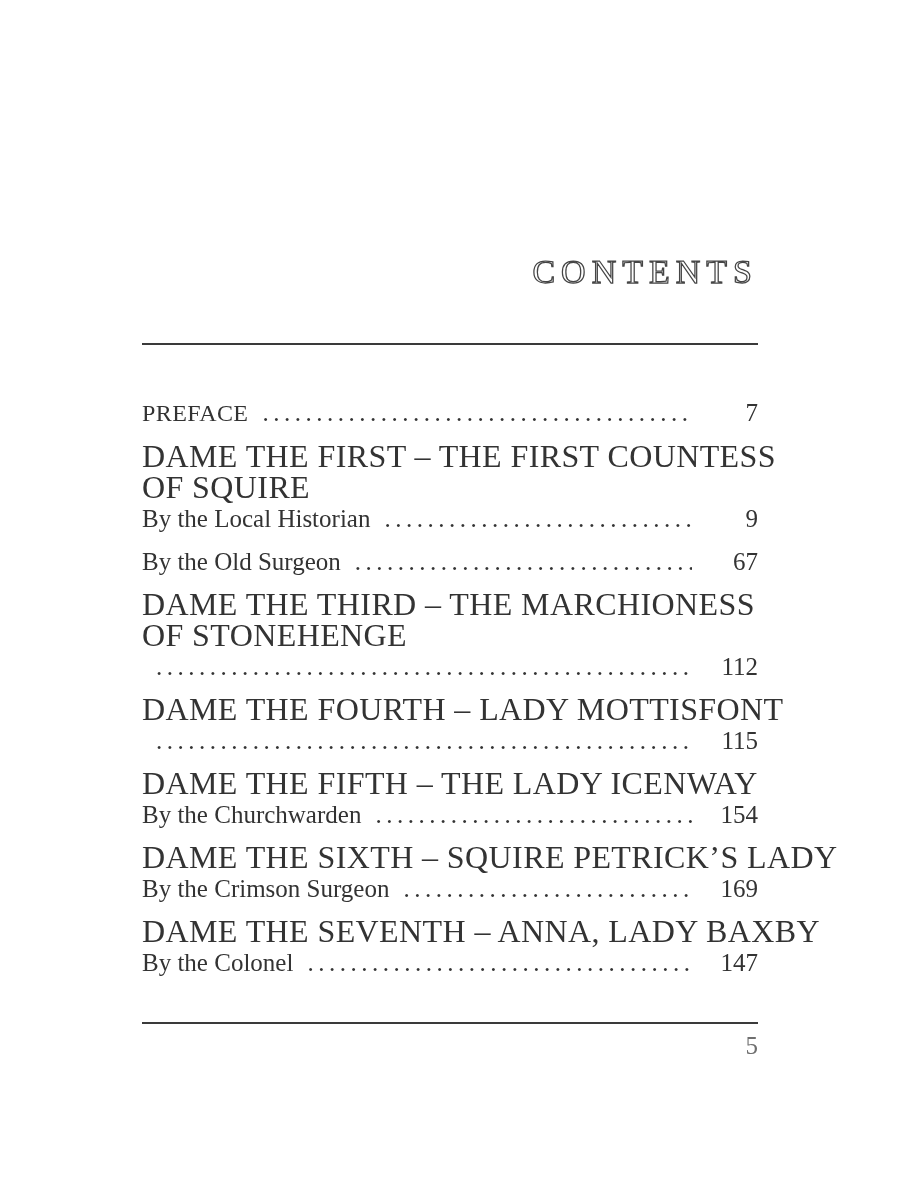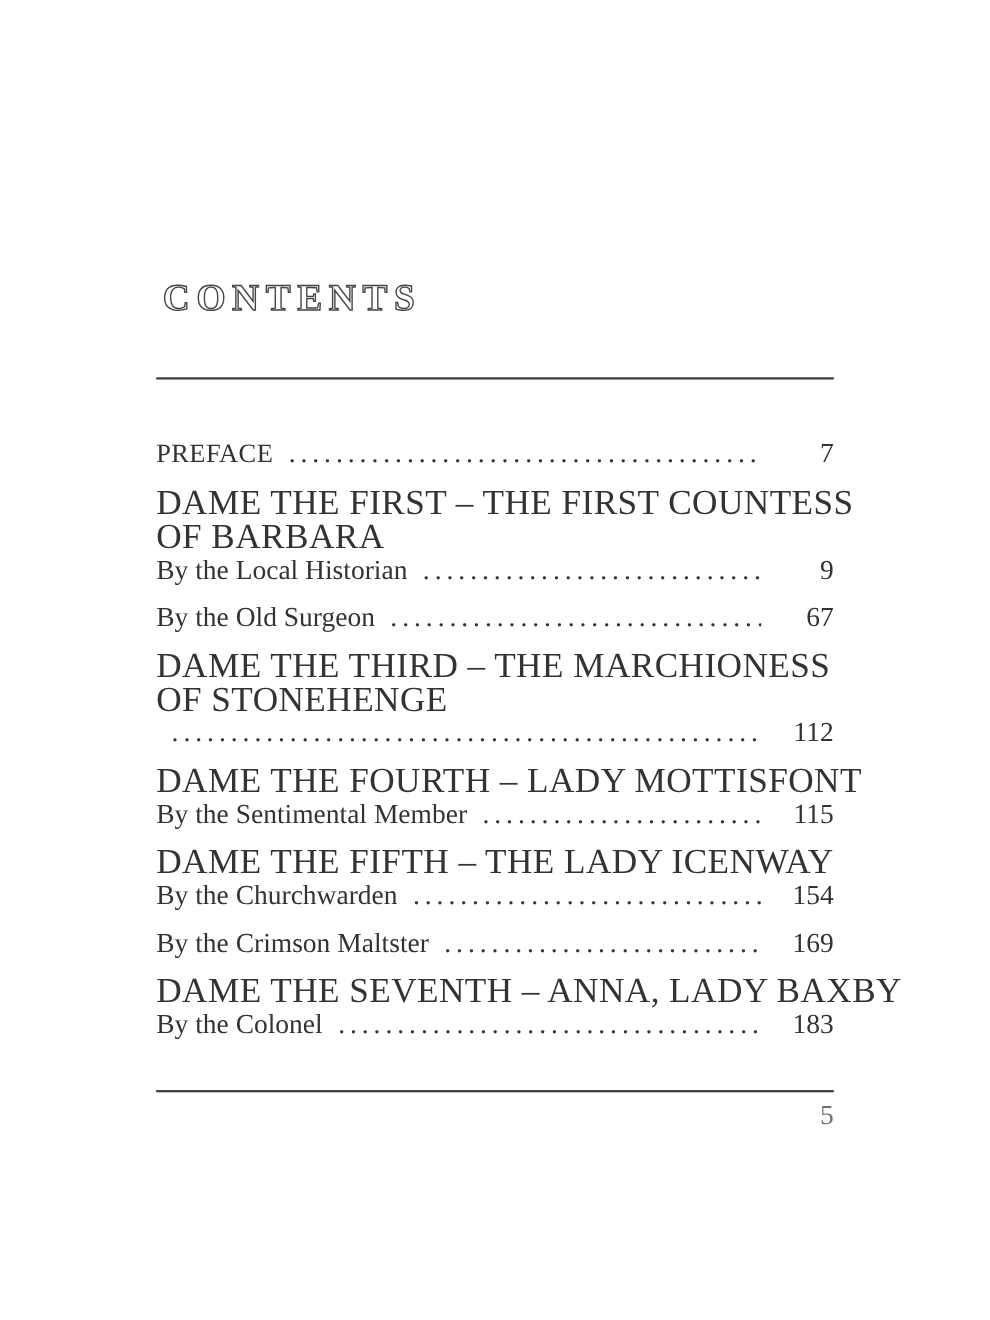--- a/index.html
+++ b/index.html
@@ -16,26 +16,26 @@
     color:var(--text);
     overflow:hidden;
   }
   .page{
     box-sizing:border-box;
     width:900px;height:1200px;
     padding:252px 142px 0 142px;
   }
   .title{
     margin:0;
-    font-weight:bold;
+    font-weight:normal;
     font-size:34px;
     line-height:39px;
     letter-spacing:6px;
     padding-left:6px; 
-    text-align:left;
+    text-align:right;
     color:#737373;
   }
   @supports ((-webkit-text-stroke:1px black)){
     .title{
       -webkit-text-fill-color:#fefefe;
       -webkit-text-stroke:1.25px #454545;
     }
   }
   .rule{
     border:0;
@@ -98,21 +98,21 @@
   <div class="toc" id="toc-list">
       <div class="toc-entry">
         <div class="leader-line">
           <span class="label caps">PREFACE</span>
           <span class="leader">..........................................................................................</span>
           <span class="num">7</span>
         </div>
       </div>
       <div class="toc-entry">
         <div class="heading-line">DAME THE FIRST – THE FIRST COUNTESS</div>
-        <div class="heading-line">OF BARBARA</div>
+        <div class="heading-line">OF SQUIRE</div>
         <div class="leader-line">
           <span class="label">By the Local Historian</span>
           <span class="leader">..........................................................................................</span>
           <span class="num">9</span>
         </div>
       </div>
       <div class="toc-entry">
         <div class="leader-line">
           <span class="label">By the Old Surgeon</span>
           <span class="leader">..........................................................................................</span>
@@ -123,44 +123,44 @@
         <div class="heading-line">DAME THE THIRD – THE MARCHIONESS</div>
         <div class="heading-line">OF STONEHENGE</div>
         <div class="leader-line">
           <span class="leader">..........................................................................................</span>
           <span class="num">112</span>
         </div>
       </div>
       <div class="toc-entry">
         <div class="heading-line">DAME THE FOURTH – LADY MOTTISFONT</div>
         <div class="leader-line">
-          <span class="label">By the Sentimental Member</span>
           <span class="leader">..........................................................................................</span>
           <span class="num">115</span>
         </div>
       </div>
       <div class="toc-entry">
         <div class="heading-line">DAME THE FIFTH – THE LADY ICENWAY</div>
         <div class="leader-line">
           <span class="label">By the Churchwarden</span>
           <span class="leader">..........................................................................................</span>
           <span class="num">154</span>
         </div>
       </div>
       <div class="toc-entry">
+        <div class="heading-line">DAME THE SIXTH – SQUIRE PETRICK’S LADY</div>
         <div class="leader-line">
-          <span class="label">By the Crimson Maltster</span>
+          <span class="label">By the Crimson Surgeon</span>
           <span class="leader">..........................................................................................</span>
           <span class="num">169</span>
         </div>
       </div>
       <div class="toc-entry">
         <div class="heading-line">DAME THE SEVENTH – ANNA, LADY BAXBY</div>
         <div class="leader-line">
           <span class="label">By the Colonel</span>
           <span class="leader">..........................................................................................</span>
-          <span class="num">183</span>
+          <span class="num">147</span>
         </div>
       </div>
     </div>
   <div class="rule rule-bottom"></div>
   <div class="folio">5</div>
 </div>
 
 </body></html>

